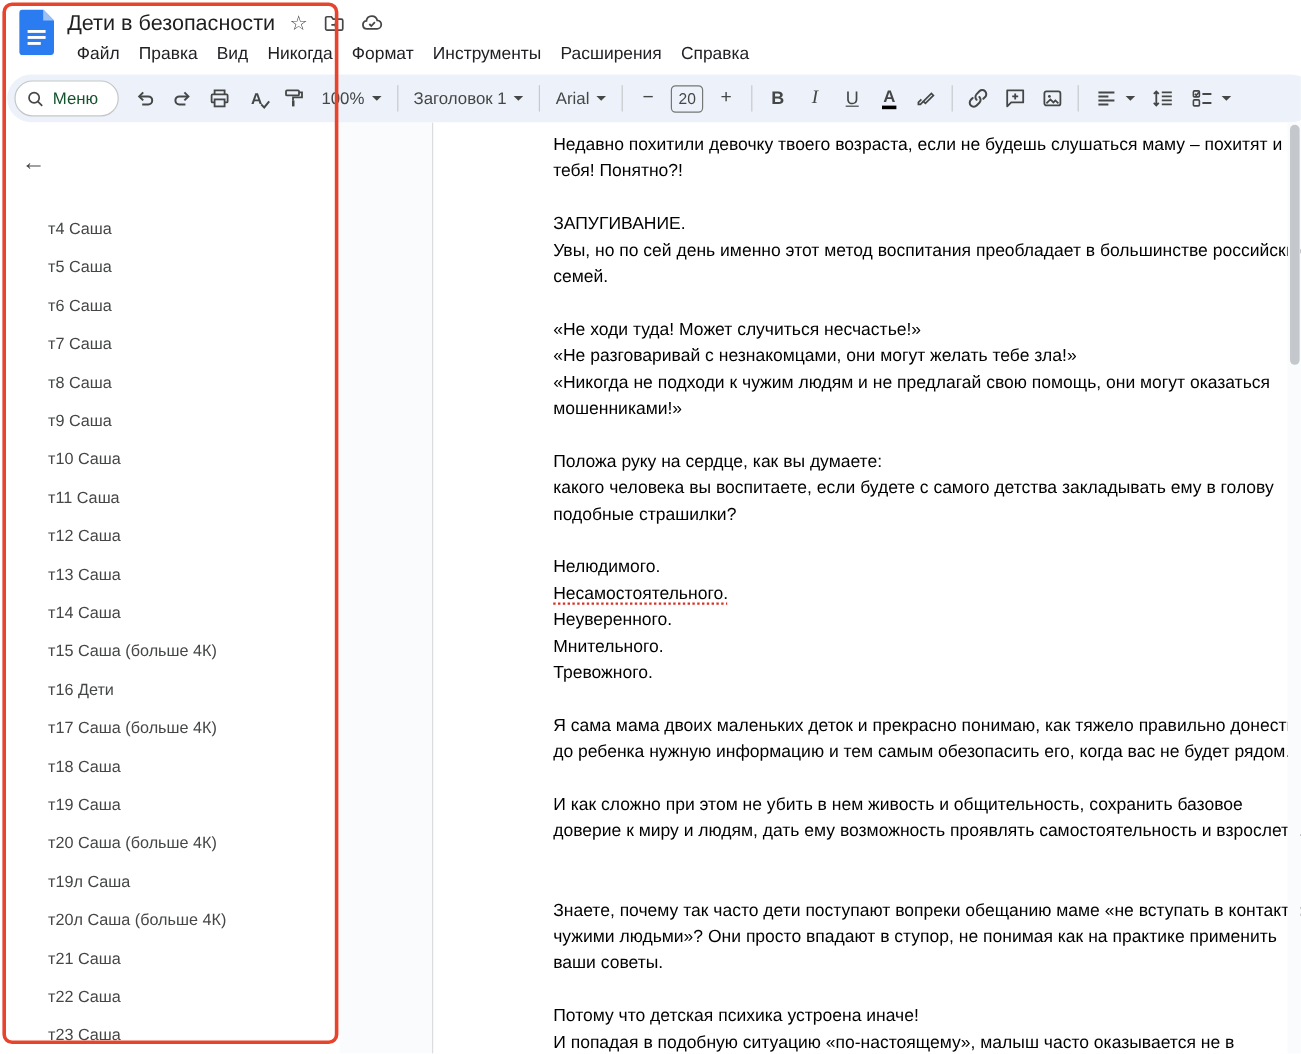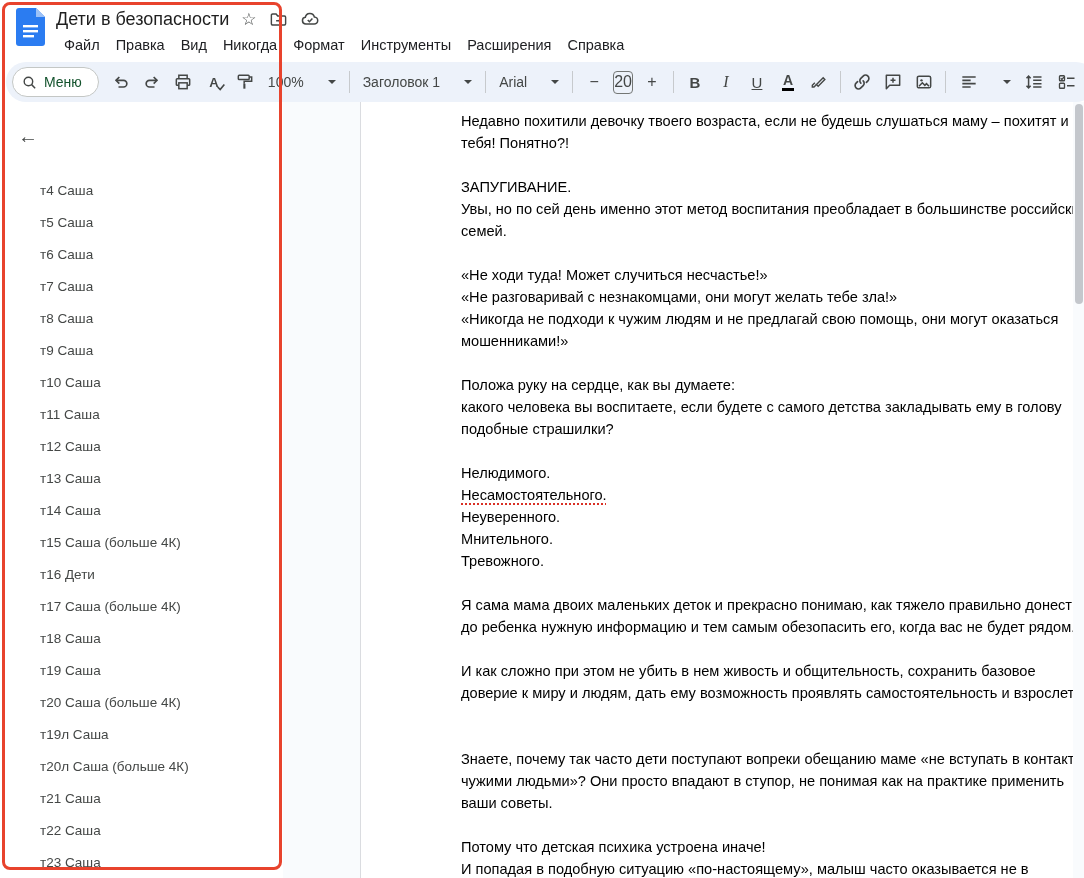--- a/index.html
+++ b/index.html
@@ -18,27 +18,27 @@
 
   
   .toolbar { height:40px; background:#edf2fa; border-radius:20px; margin:2px 0 0 6px;
              width:1090px; display:flex; align-items:center; padding:0 6px; gap:1px; overflow:hidden; }
   .search-pill { display:flex; align-items:center; gap:6px; background:#fff; border:1px solid #c4c7c5;
                  border-radius:16px; height:30px; padding:0 16px 0 8px; font-size:14px; color:#14532d;
                  margin-right:6px; cursor:pointer; }
   .tool-btn { min-width:30px; height:30px; display:flex; align-items:center; justify-content:center;
               border-radius:4px; color:#444746; cursor:pointer; }
   .tool-btn svg { width:20px; height:20px; }
-  .with-caret { display:flex; align-items:center; gap:24px; padding:0 7px; font-size:14px; color:#444746;
+  .with-caret { display:flex; align-items:center; gap:6px; padding:0 7px; font-size:14px; color:#444746;
                 height:30px; border-radius:4px; cursor:pointer; white-space:nowrap; }
   .caret { width:0; height:0; border-left:4px solid transparent; border-right:4px solid transparent;
            border-top:4px solid #444746; }
   .sep { width:1px; height:22px; background:#c7cacd; margin:0 5px; flex:none; }
   .size-box { width:27px; height:23px; border:1px solid #747775; border-radius:4px; display:flex;
-              align-items:center; justify-content:center; font-size:16px; color:#444746; margin:0 3px;
+              align-items:center; justify-content:center; font-size:13px; color:#444746; margin:0 3px;
               background:#edf2fa; cursor:text; }
   .b-btn { font-weight:bold; font-size:15px; }
   .i-btn { font-style:italic; font-family:"Liberation Serif", serif; font-size:16px; }
   .u-btn { text-decoration:underline; font-size:15px; }
   .a-color { font-size:14px; font-weight:bold; border-bottom:3px solid #000; line-height:15px; padding:0 1px; }
   .spell-ic { position:relative; font-size:13px; font-weight:bold; }
   .spell-ic svg { position:absolute; width:10px; height:10px; right:-7px; bottom:-2px; }
 
   
   .content { display:flex; height:776px; position:relative; }

